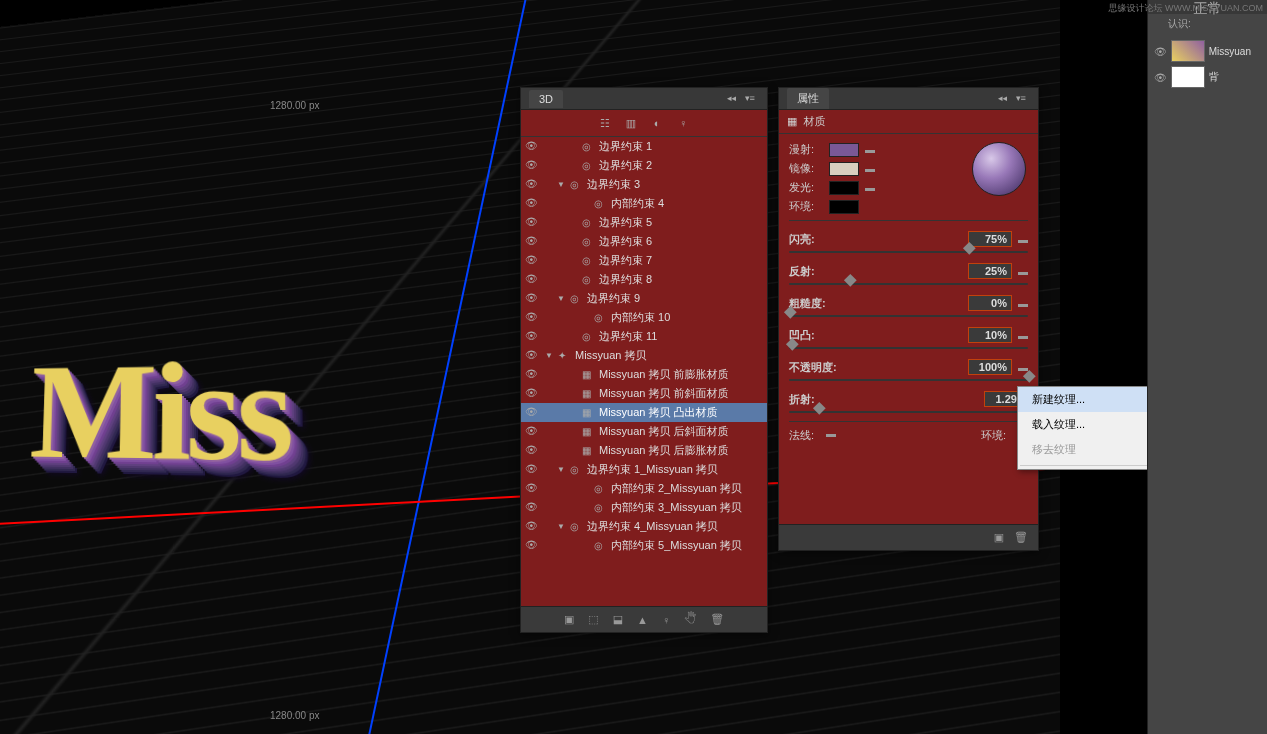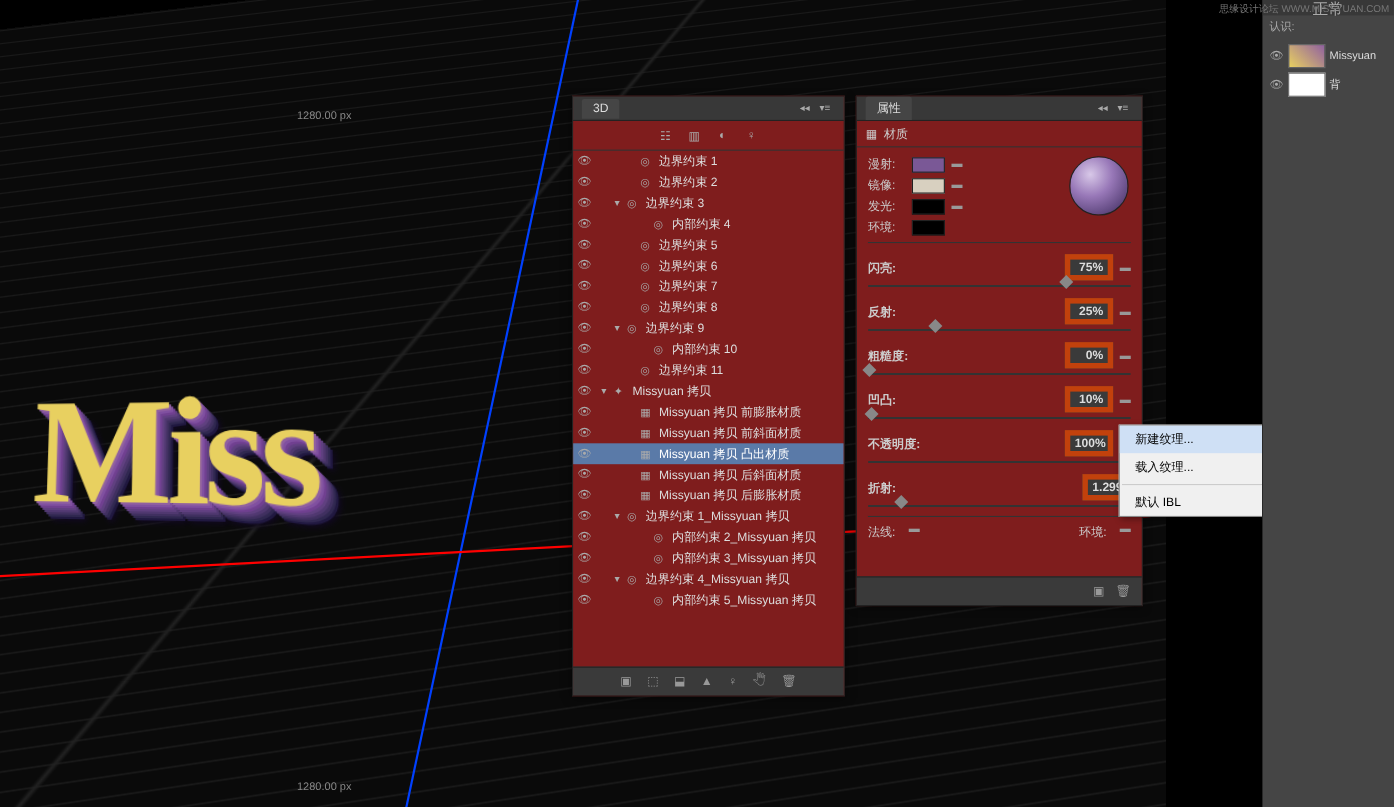--- a/index.html
+++ b/index.html
@@ -54,21 +54,21 @@
 .props-body { padding: 8px 10px; }
 .color-row { display: flex; align-items: center; margin-bottom: 4px; gap: 6px; }
 .color-label { width: 34px; color: #ccc; }
 .color-swatch { width: 30px; height: 14px; border: 1px solid #222; }
 .folder-icon { color: #999; font-size: 10px; cursor: pointer; }
 .material-preview { position: absolute; right: 12px; top: 54px; width: 54px; height: 54px; border-radius: 50%; 
   background: radial-gradient(circle at 35% 30%, #d8c8e8, #9878b8 40%, #604880 75%, #302040); 
   border: 1px solid #222; }
 .slider-row { display: flex; align-items: center; margin: 10px 0 2px; font-weight: bold; }
 .slider-label { width: 50px; color: #ccc; }
-.slider-val { margin-left: auto; width: 44px; text-align: right; background: #3a3a3a; padding: 1px 4px; border: 5px solid #c2410c; color: #ddd; }
+.slider-val { margin-left: auto; width: 44px; text-align: right; background: #3a3a3a; padding: 1px 4px; border: 1px solid #c2410c; color: #ddd; }
 .slider-track { height: 2px; background: #333; margin: 4px 0 8px; position: relative; border-radius: 1px; }
 .slider-thumb { position: absolute; width: 9px; height: 9px; background: #888; top: -4px; transform: rotate(45deg) translateX(-50%); }
 .divider { height: 1px; background: #333; margin: 6px 0; }
 .bottom-row { display: flex; align-items: flex-start; margin-top: 6px; gap: 12px; }
 .panel-footer-props { position: absolute; bottom: 0; left: 0; right: 0; height: 26px; background: #3a3a3a; border-top: 1px solid #222; display: flex; align-items: center; justify-content: flex-end; gap: 10px; padding-right: 10px; }
 
 
 .context-menu { position: absolute; left: 1017px; top: 386px; width: 248px; background: #f0f0f0; border: 1px solid #888; box-shadow: 2px 2px 6px rgba(0,0,0,0.4); color: #000; }
 .menu-item { padding: 5px 14px; cursor: pointer; }
 .menu-item.highlighted { background: #cfe0f5; }
@@ -376,27 +376,27 @@
   </div>
   <div class="panel-footer-props">
     <span class="footer-icon">▣</span>
     <span class="footer-icon">🗑</span>
   </div>
 </div>
 
 <div class="context-menu" id="ctxmenu">
     <div class="menu-item highlighted">新建纹理...</div>
     <div class="menu-item">载入纹理...</div>
+    <div class="menu-item disabled">移去纹理</div>
     <div class="menu-sep"></div>
-    <div class="menu-item">默认 IBL</div>
   </div>
 
 <div class="right-sidebar">
   <div class="top-bar">正常</div>
-  <div style="padding:3px 6px; color:#aaa; font-size:10px;">认识:</div>
+  <div style="padding:3px 20px; color:#aaa; font-size:10px;">认识:</div>
   <div class="layer-area" id="layers">
       <div class="layer-row">
         <span class="eye">👁</span>
         <span class="layer-thumb" style="background:linear-gradient(45deg,#e8d060,#9060a0)"></span>
         <span class="layer-name">Missyuan</span>
       </div>
       <div class="layer-row">
         <span class="eye">👁</span>
         <span class="layer-thumb" style="background:#fff"></span>
         <span class="layer-name">背</span>

